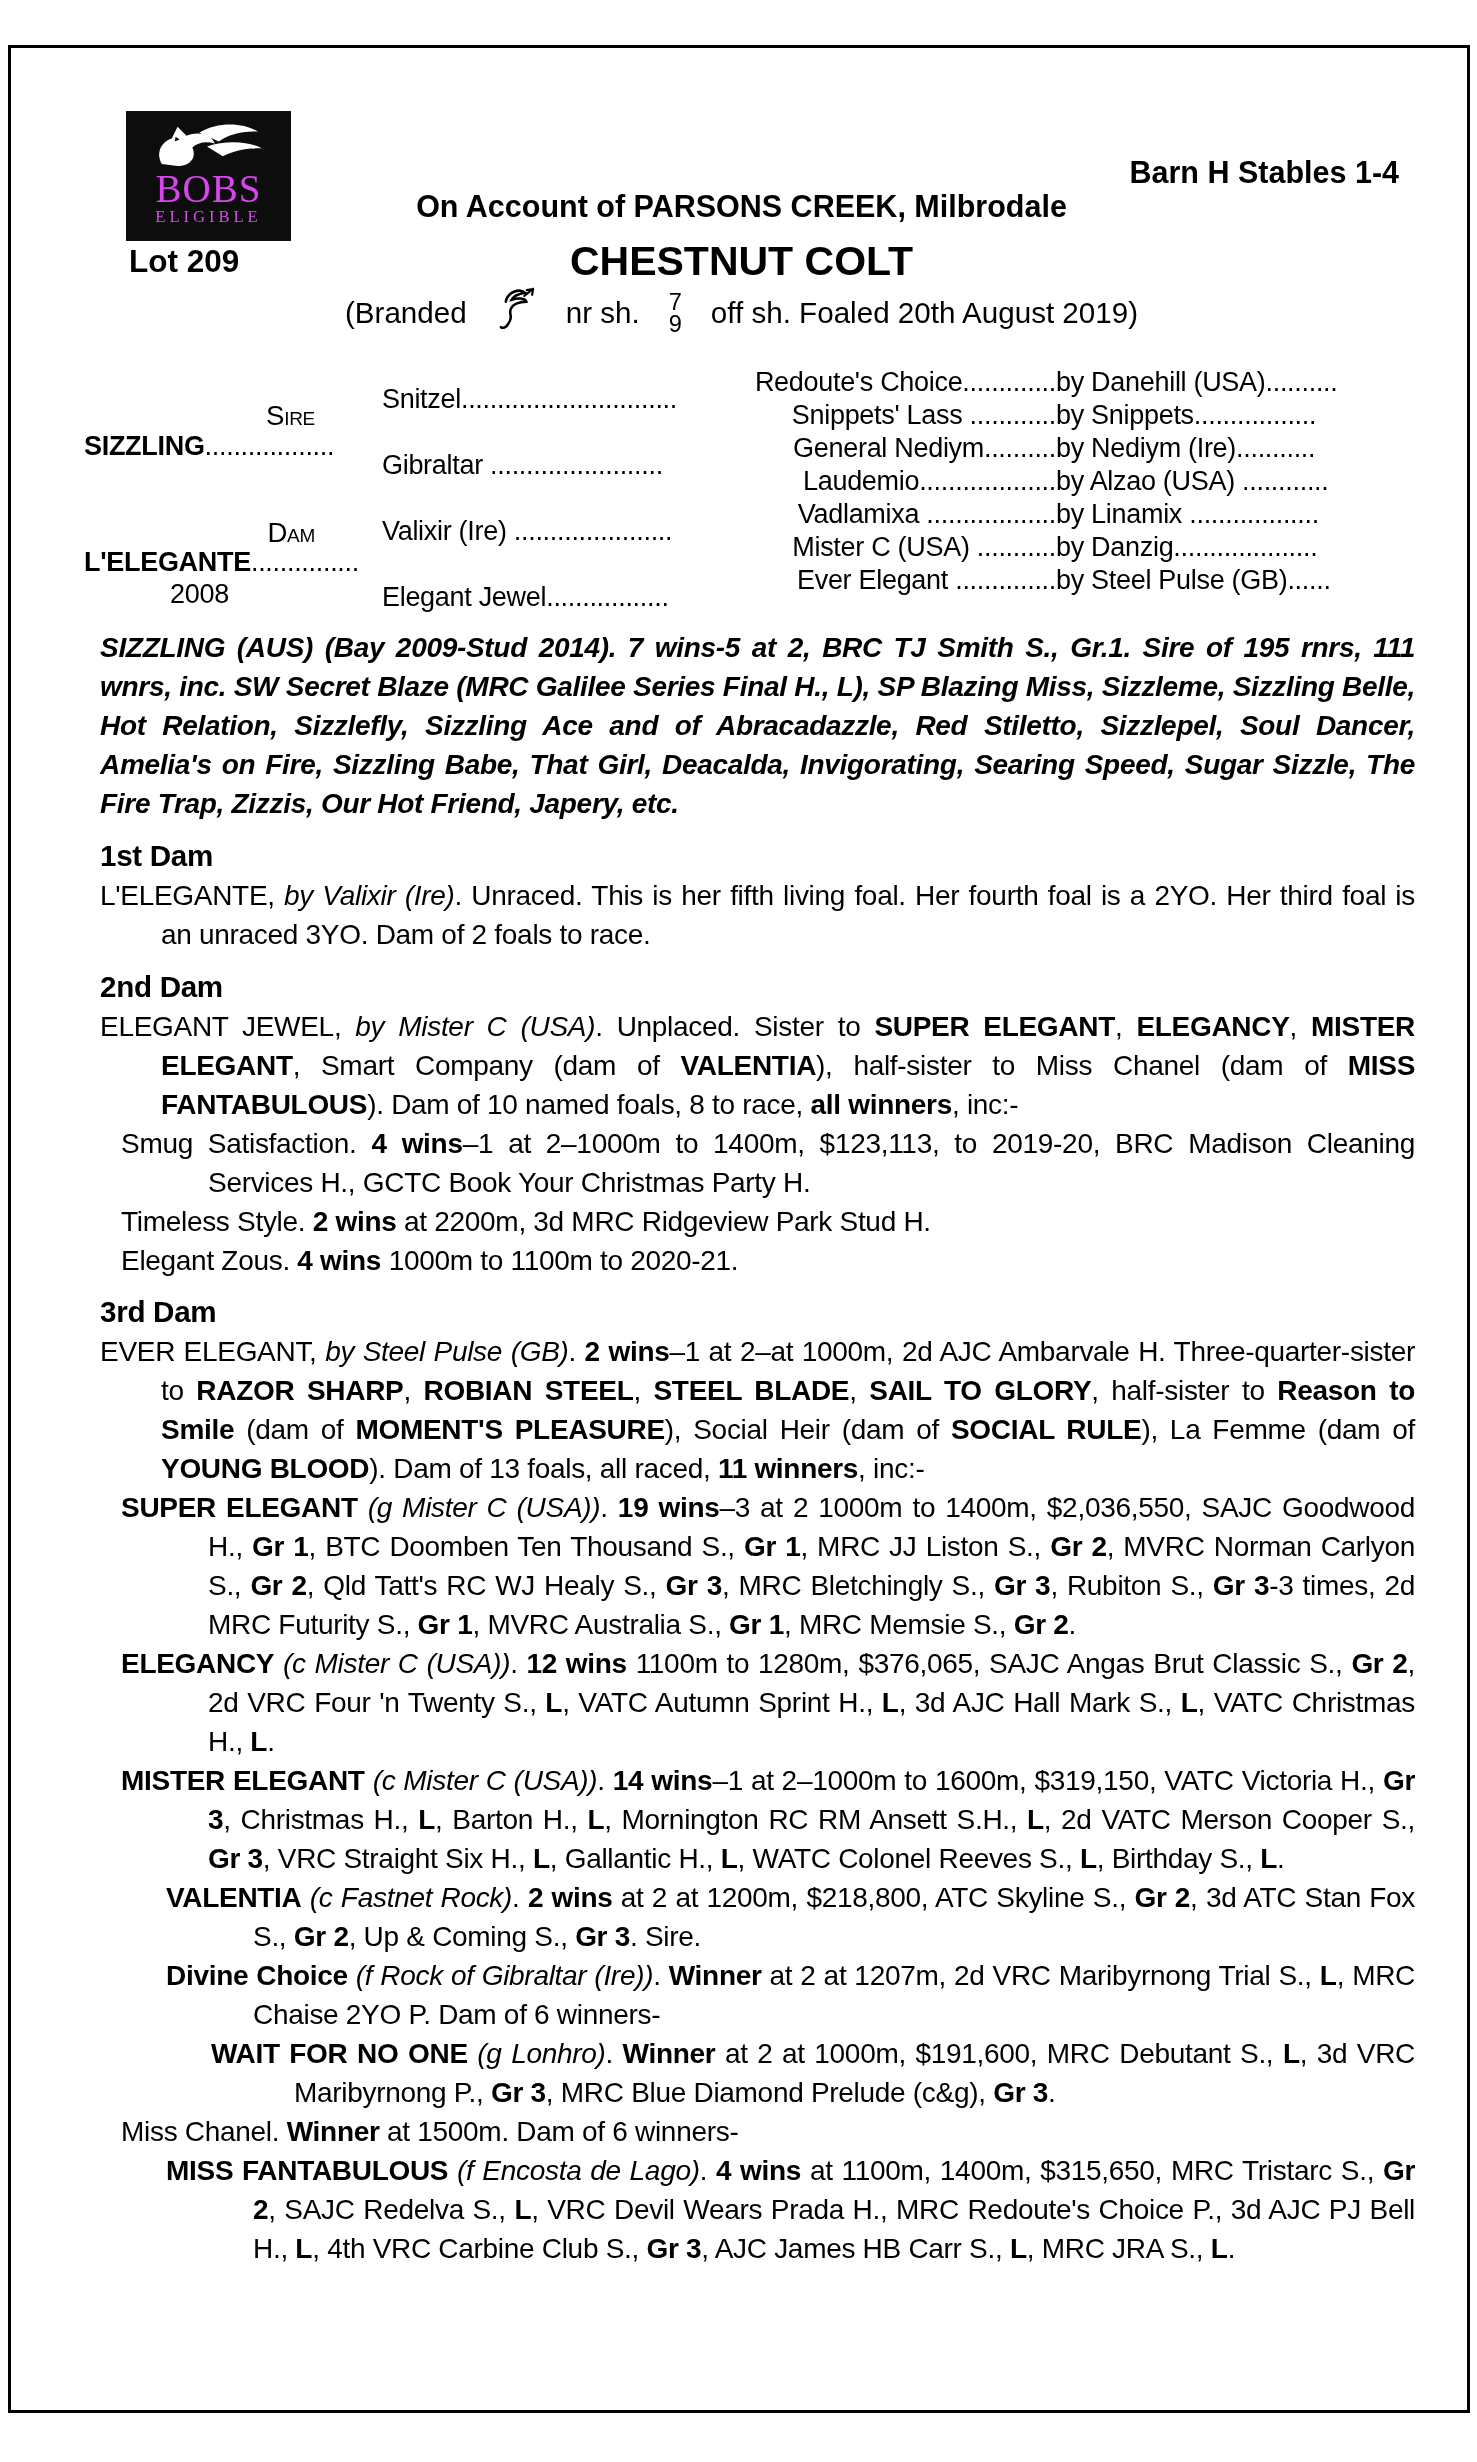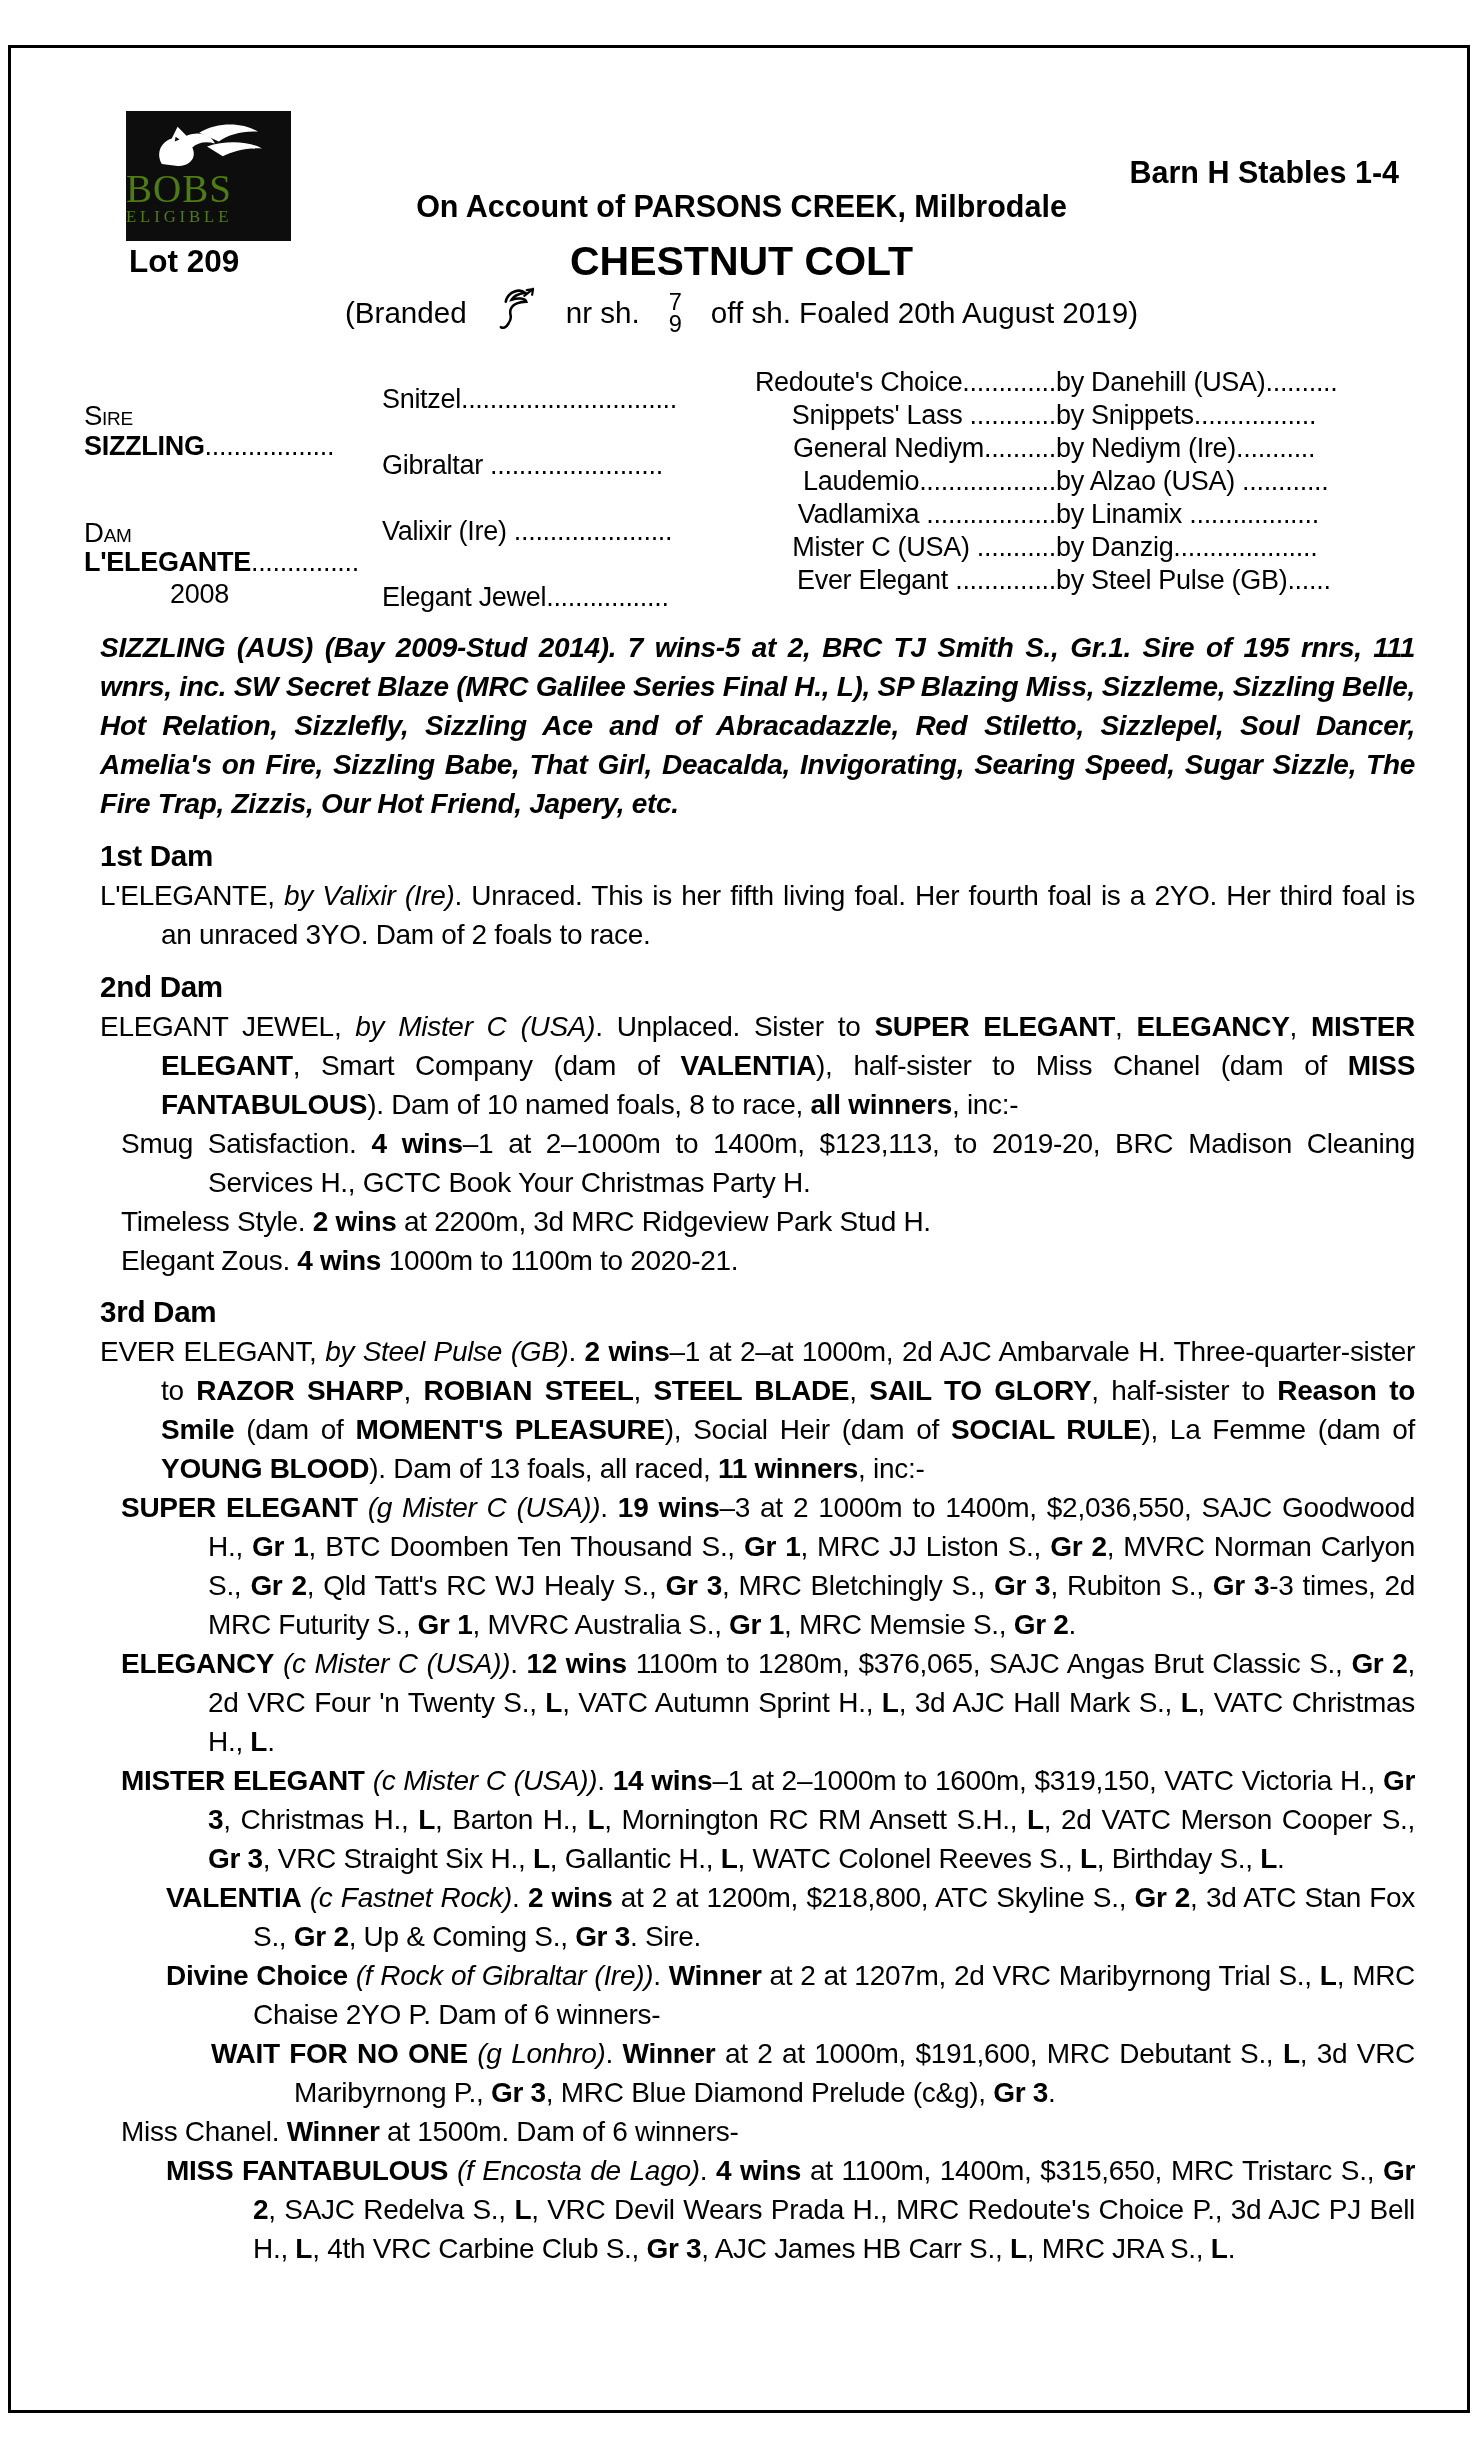--- a/index.html
+++ b/index.html
@@ -3,39 +3,39 @@
 <meta charset="utf-8">
 <style>
   html,body{margin:0;padding:0;background:#e8e8e8;}
   .page{position:relative;width:1478px;height:2463px;background:#ffffff;color:#000;
         font-family:"Liberation Sans","DejaVu Sans",sans-serif;overflow:hidden;}
   .frame{position:absolute;left:7.9px;top:45px;width:1462px;height:2368px;
          border:3px solid #000;box-sizing:border-box;}
 
   
   .logo{position:absolute;left:126px;top:111px;width:165px;height:130px;background:#0d0d0d;
-        color:#4d7c0f;text-align:left;overflow:hidden;}
+        color:#d946ef;text-align:center;overflow:hidden;}
   .logo-horse{display:block;margin:7.9px auto 0 auto;}
   .logo-bobs{font-family:"Liberation Serif","DejaVu Serif",serif;font-size:39px;line-height:37px;letter-spacing:1px;}
   .logo-eligible{font-family:"Liberation Serif","DejaVu Serif",serif;font-size:16.7px;line-height:19.7px;letter-spacing:3.9px;}
   .lot{position:absolute;left:129px;top:243px;font-weight:bold;font-size:31.5px;}
   .header-stack{position:absolute;left:84px;top:156px;width:1315px;}
   .barn{text-align:right;font-weight:bold;font-size:30.5px;line-height:33px;}
   .account{text-align:center;font-weight:bold;font-size:30.5px;line-height:33px;margin-top:1px;}
   .title{text-align:center;font-weight:bold;font-size:41px;line-height:45px;margin-top:16px;}
   .branded{display:flex;justify-content:center;align-items:center;gap:29px;font-size:29.6px;margin-top:5.9px;}
   .fraction{display:inline-flex;flex-direction:column;align-items:center;font-size:23.6px;line-height:22.7px;}
   .brand-svg{position:relative;top:-5.9px;}
 
   
   .ped{position:absolute;left:84px;top:366px;width:1315px;height:264px;display:flex;
        font-size:27px;letter-spacing:-0.3px;}
   .ped-col1{width:298px;}
   .ped-parent{height:132px;display:flex;flex-direction:column;justify-content:center;}
-  .ped-role{width:231px;text-align:left;font-variant:small-caps;font-size:27.6px;line-height:29.6px;}
+  .ped-role{width:231px;text-align:right;font-variant:small-caps;font-size:27.6px;line-height:29.6px;}
   .ped-nameline{white-space:nowrap;overflow:hidden;line-height:31.5px;}
   .ped-year{width:231px;text-align:center;line-height:31.5px;}
   .ped-col2{width:347px;}
   .ped-cell{height:66px;display:flex;align-items:center;white-space:nowrap;overflow:hidden;}
   .ped-col34{flex:1;}
   .ped-row{display:flex;height:33px;align-items:center;}
   .ped-g3name{width:327px;white-space:nowrap;overflow:hidden;text-align:right;}
   .ped-g3by{flex:1;white-space:nowrap;overflow:hidden;}
 
   

